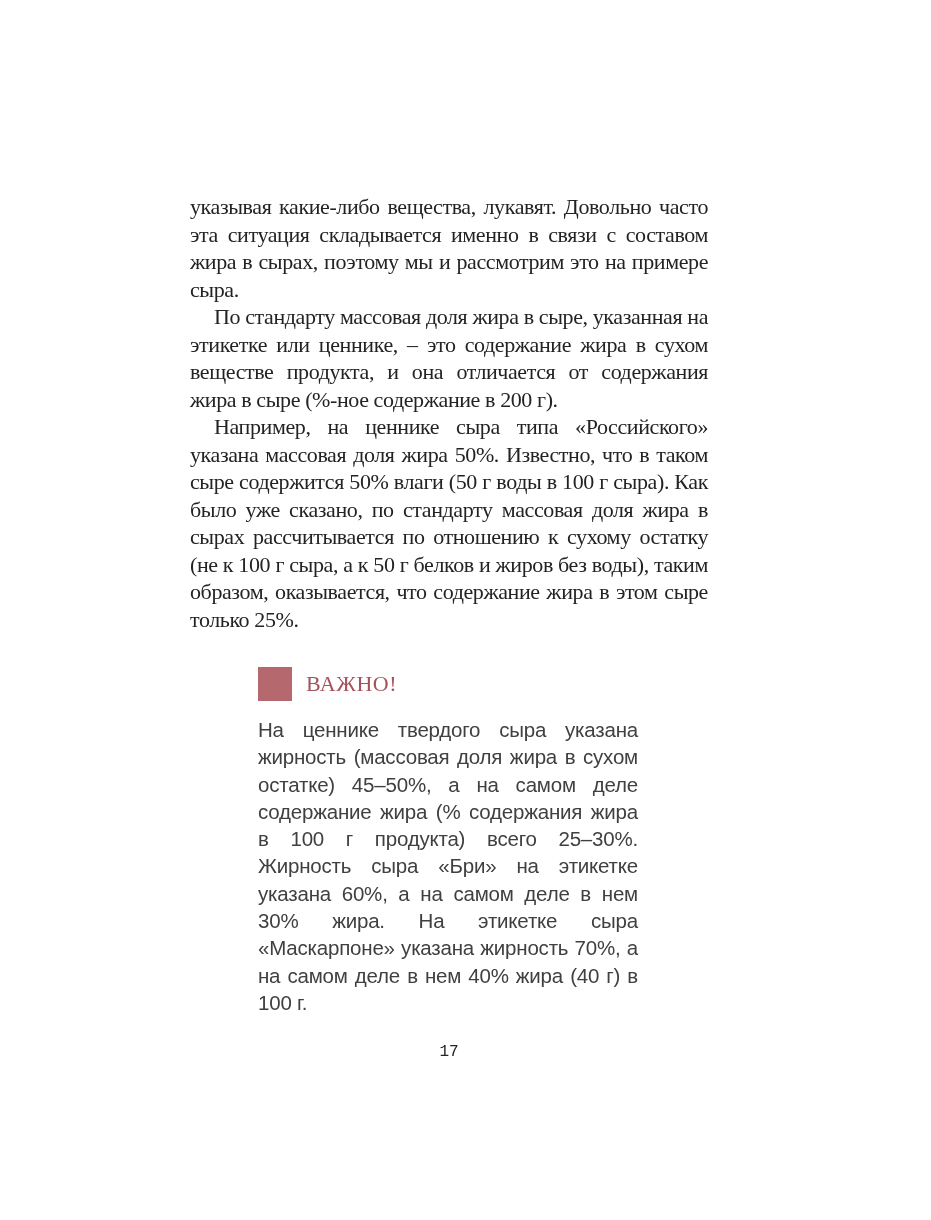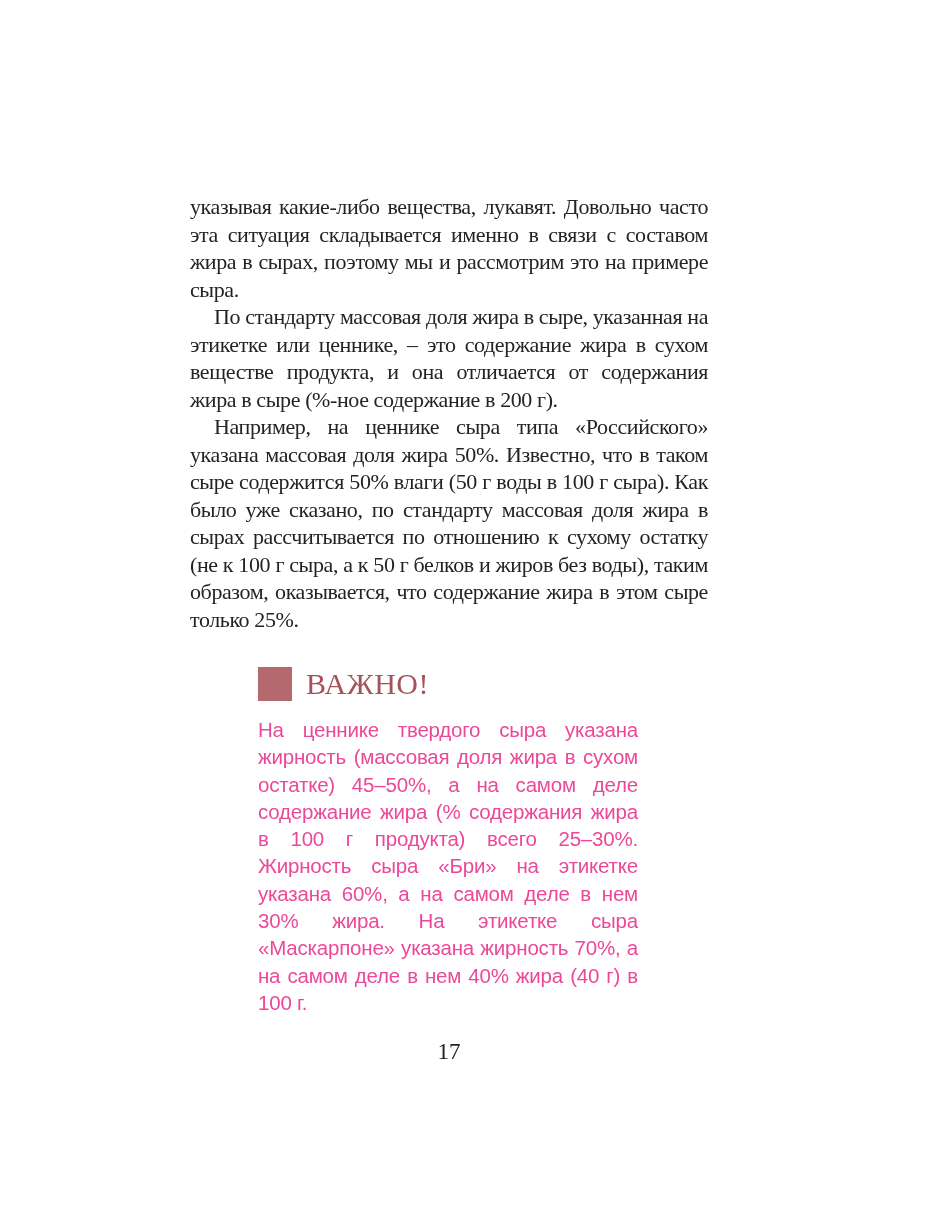--- a/index.html
+++ b/index.html
@@ -39,44 +39,44 @@
   }
   .callout-square {
     width: 34px;
     height: 34px;
     background: #b5696f;
     flex: 0 0 auto;
   }
   .callout-title {
     margin-left: 14px;
     font-family: "Liberation Serif", serif;
-    font-size: 30px;
+    font-size: 22px;
     line-height: 34px;
     font-weight: 400;
     color: #a4525b;
     letter-spacing: 0.5px;
     white-space: nowrap;
   }
   .callout-body {
     margin-top: 15px;
     font-family: "Liberation Sans", sans-serif;
     font-size: 20.5px;
     line-height: 27.3px;
     letter-spacing: -0.2px;
     text-align: justify;
-    color: #ec4899;
+    color: #404040;
   }
   .page-number {
     position: absolute;
     left: 190px;
     top: 1040px;
     width: 518px;
     text-align: center;
-    font-family: Liberation Serif, serif;
-    font-size: 23px;
+    font-family: Liberation Mono, monospace;
+    font-size: 16px;
     line-height: 24px;
     color: #232323;
   }
 </style>
 </head>
 <body>
 
 <div class="page">
 
   <div class="body-text">

